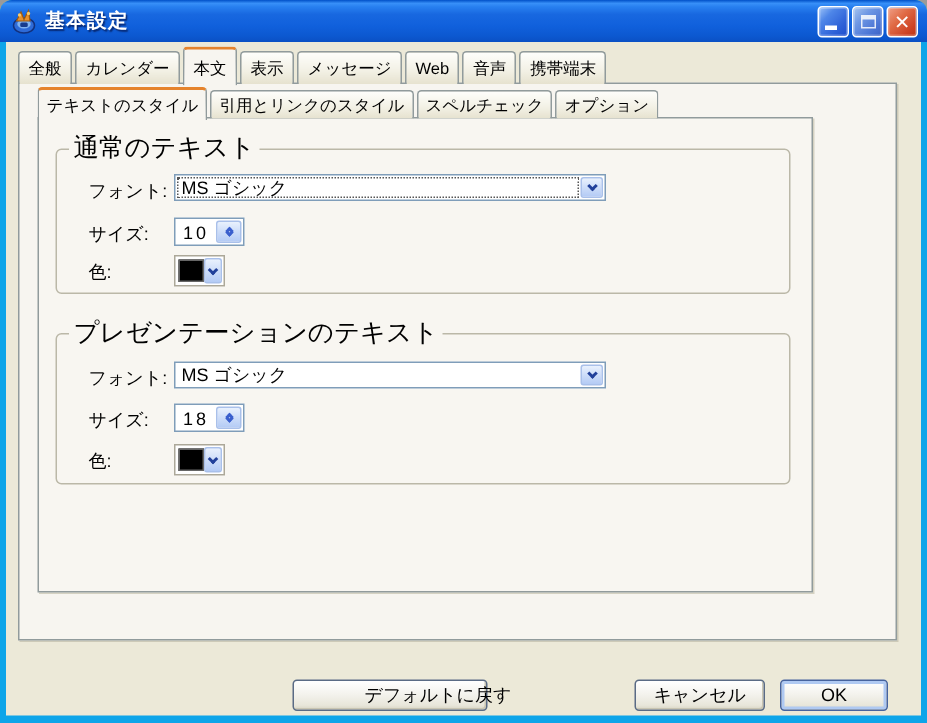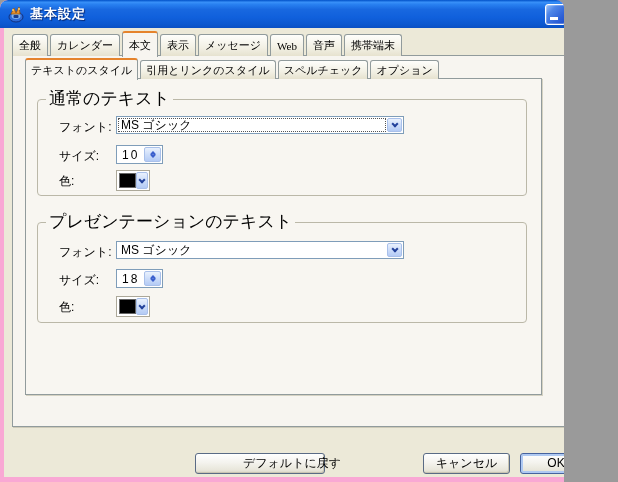--- a/index.html
+++ b/index.html
@@ -1,21 +1,21 @@
 <!DOCTYPE html>
 <html><head>
 <meta charset="utf-8">
 <style>
   * { margin:0; padding:0; box-sizing:border-box; }
   html,body { background:#9a9a9a; }
   body { font-family:"Liberation Sans","DejaVu Sans",sans-serif; }
 
   .window {
-    position:relative; width:564px; height:482px;
-    background:#f9a8d4; overflow:hidden;
+    position:relative; width:618px; height:482px;
+    background:#0ea5e9; overflow:hidden;
     border-radius:8px 8px 0 0;
   }
   .titlebar {
     position:absolute; left:0; top:0; width:618px; height:28px;
     background:linear-gradient(180deg,#0050C8 0%,#3890F8 8%,#2880F0 16%,#1868E0 34%,#1060DC 62%,#0C58D0 86%,#0A50C4 100%);
     border-radius:8px 8px 0 0;
     display:flex; align-items:center;
   }
   .app-icon { width:18px; height:18px; margin:0 5px 0 7px; display:inline-block; }
   .title-text {
@@ -56,21 +56,21 @@
   .tabrow { position:absolute; display:flex; align-items:flex-end; }
   .tabrow.outer { left:12px; top:30px; height:26px; z-index:3; }
   .tabrow.inner { left:25px; top:58px; height:21px; z-index:5; }
   .tab {
     border:1px solid #919B9C; border-bottom:none;
     border-radius:3px 3px 0 0;
     background:linear-gradient(180deg,#FEFEFB 0%,#F2F0E4 60%,#E6E2CF 100%);
     font-size:11px; color:#000; padding:0 6px; margin-right:2px;
     display:flex; align-items:center; cursor:pointer; white-space:nowrap;
   }
-  .tabrow.outer .tab { height:22px;font-family:Liberation Serif, serif; }
+  .tabrow.outer .tab { height:22px; }
   .tabrow.inner .tab { height:19px; padding:0 5px; }
   .tab.selected {
     background:#F7F5F0;
     border-top:2px solid #E5832C;
     margin-bottom:-1px; position:relative; z-index:6;
   }
   .tabrow.outer .tab.selected { height:26px; }
   .tabrow.inner .tab.selected { height:22px; }
 
   .pane {

